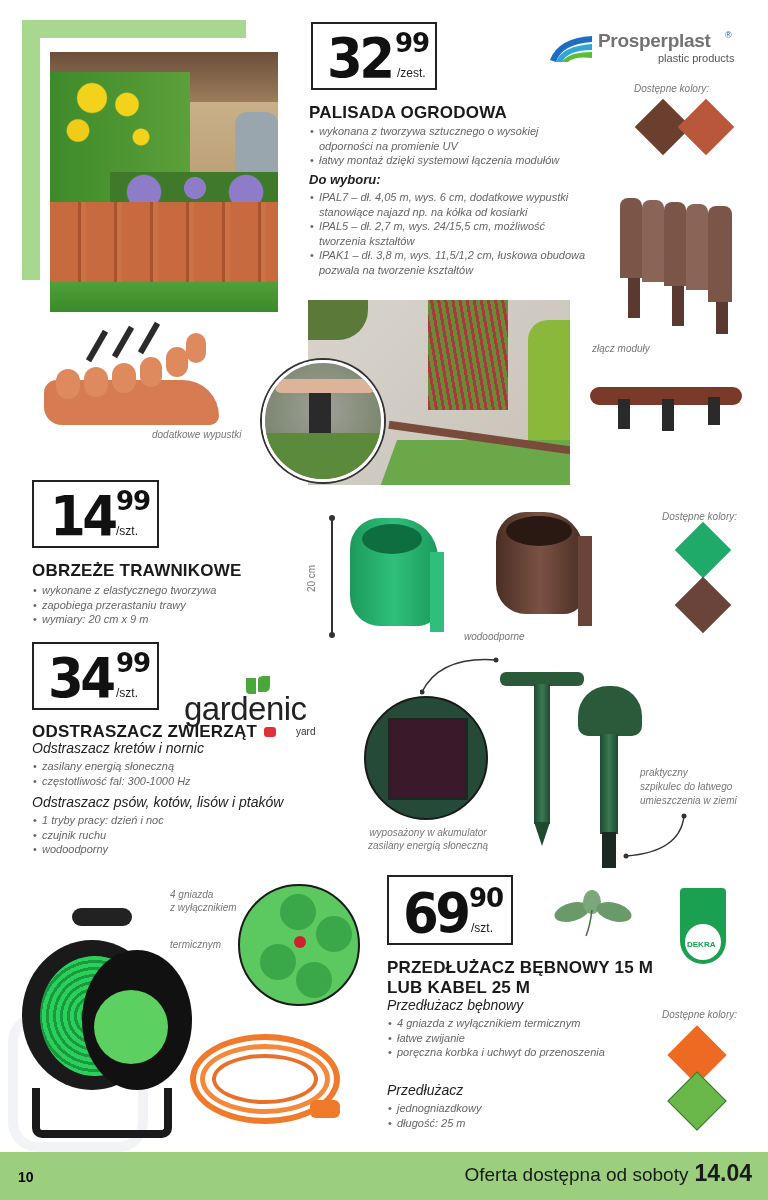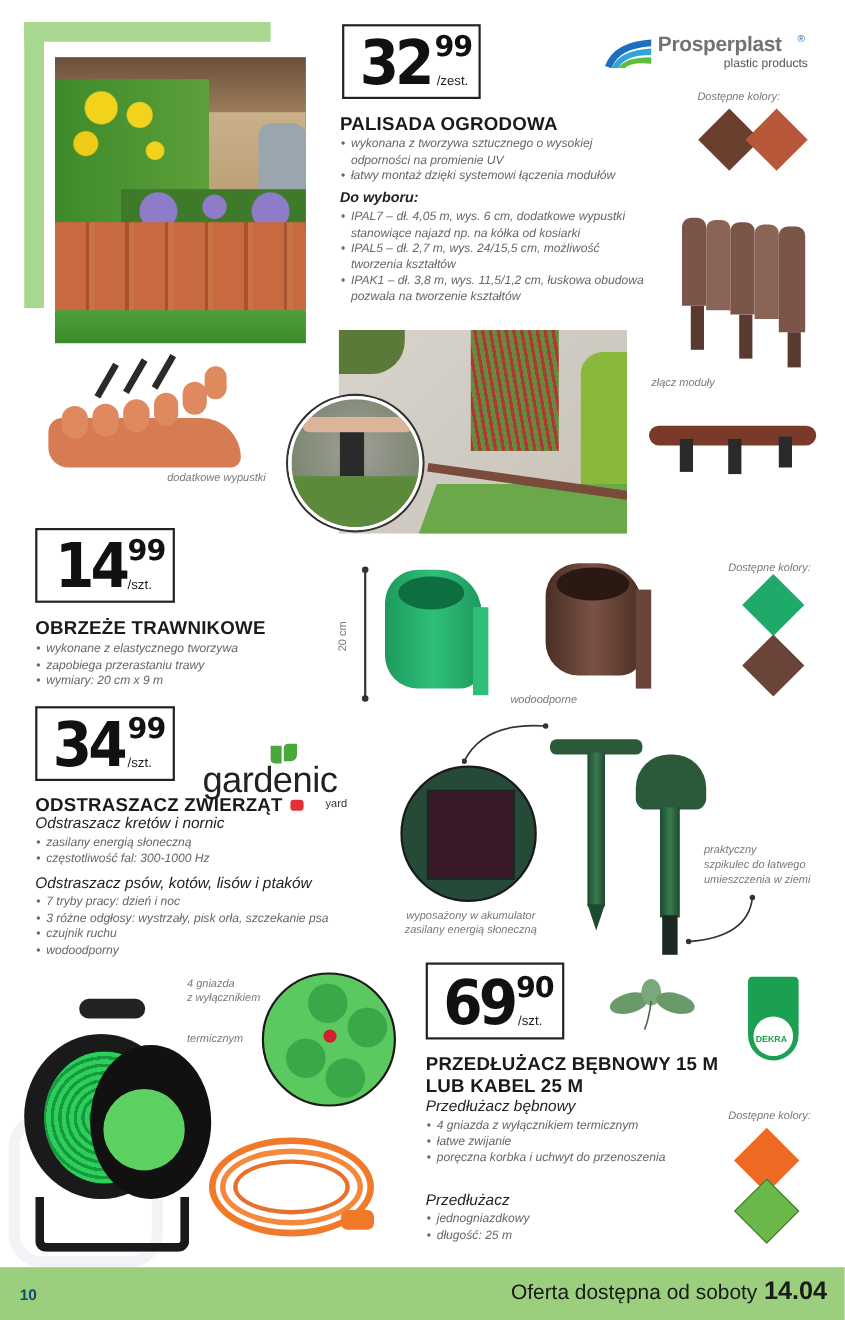--- a/index.html
+++ b/index.html
@@ -170,22 +170,21 @@
 <span class="title" style="left:32px;top:722px;">ODSTRASZACZ ZWIERZĄT</span>
 <div class="abs" style="left:264px;top:727px;width:12px;height:10px;background:#e0303a;border-radius:3px;"></div>
 
 <span class="subhead" style="left:32px;top:740px;">Odstraszacz kretów i nornic</span>
 <ul class="bullets" style="left:33px;top:759px;width:280px;">
   <li>zasilany energią słoneczną</li>
   <li>częstotliwość fal: 300-1000 Hz</li>
 </ul>
 <span class="subhead" style="left:32px;top:794px;">Odstraszacz psów, kotów, lisów i ptaków</span>
 <ul class="bullets" style="left:33px;top:813px;width:320px;">
-  <li>7 tryby pracy: dzień i noc</li>
-  <li>3 różne odgłosy: wystrzały, pisk orła, szczekanie psa</li>
+  <li>1 tryby pracy: dzień i noc</li>
   <li>czujnik ruchu</li>
   <li>wodoodporny</li>
 </ul>
 
 <div class="abs" style="left:364px;top:696px;width:124px;height:124px;border-radius:50%;background:#254a38;border:2px solid #1a1a1a;overflow:hidden;">
   <div class="abs" style="left:22px;top:20px;width:80px;height:82px;background:#3a1a2a;border:2px solid #1a2a22;"></div>
 </div>
 <svg class="abs" style="left:420px;top:656px;" width="80" height="40" viewBox="0 0 80 40">
   <path d="M2 36 Q20 0 76 4" fill="none" stroke="#333" stroke-width="1.5"></path>
   <circle cx="2" cy="36" r="2.5" fill="#333"></circle>
@@ -272,18 +271,18 @@
 <ul class="bullets" style="left:388px;top:1101px;width:200px;">
   <li>jednogniazdkowy</li>
   <li>długość: 25 m</li>
 </ul>
 
 <span class="caption" style="left:662px;top:1008px;">Dostępne kolory:</span>
 <div class="diamond" style="left:676px;top:1034px;width:42px;height:42px;background:#ee6a22;"></div>
 <div class="diamond" style="left:676px;top:1080px;width:42px;height:42px;background:#6ab84a;border:1px solid #3a7a2a;"></div>
 
 <div class="footer">
-  <span class="abs" style="left:18px;top:17px;font-size:14px;font-weight:bold;color:#0c4a6e;">10</span>
+  <span class="abs" style="left:18px;top:17px;font-size:14px;font-weight:bold;color:#000000;">10</span>
   <div class="abs" style="right:16px;top:8px;display:flex;align-items:baseline;gap:6px;">
     <span style="font-size:19px;color:#1a1a1a;">Oferta dostępna od soboty</span>
     <span style="font-size:23px;font-weight:bold;color:#1a1a1a;">14.04</span>
   </div>
 </div>
 
 </body></html>

